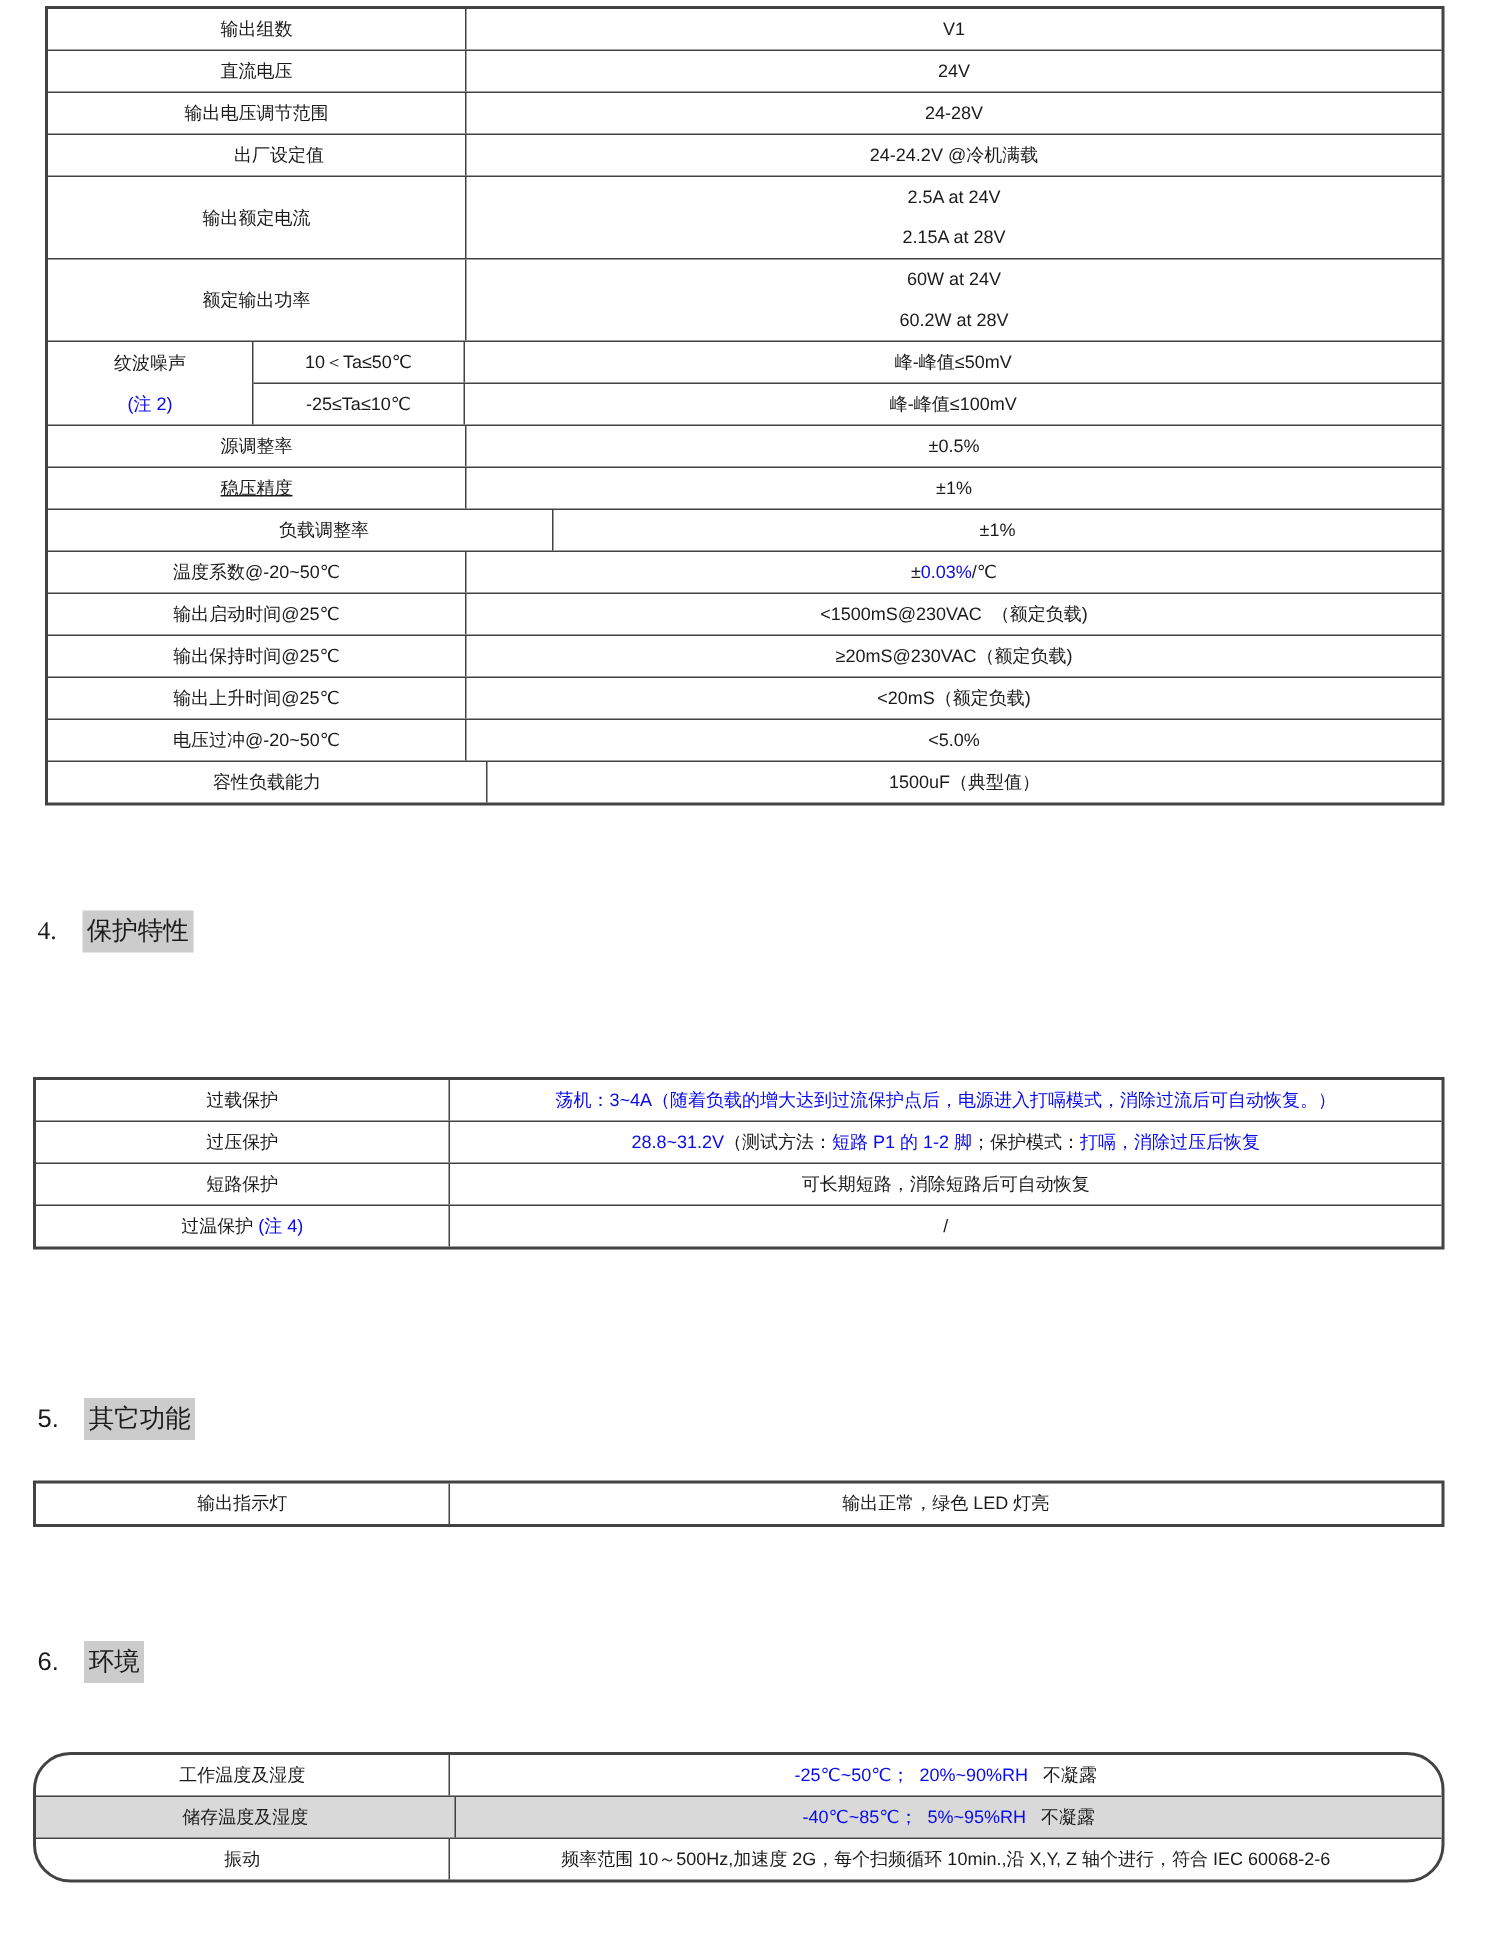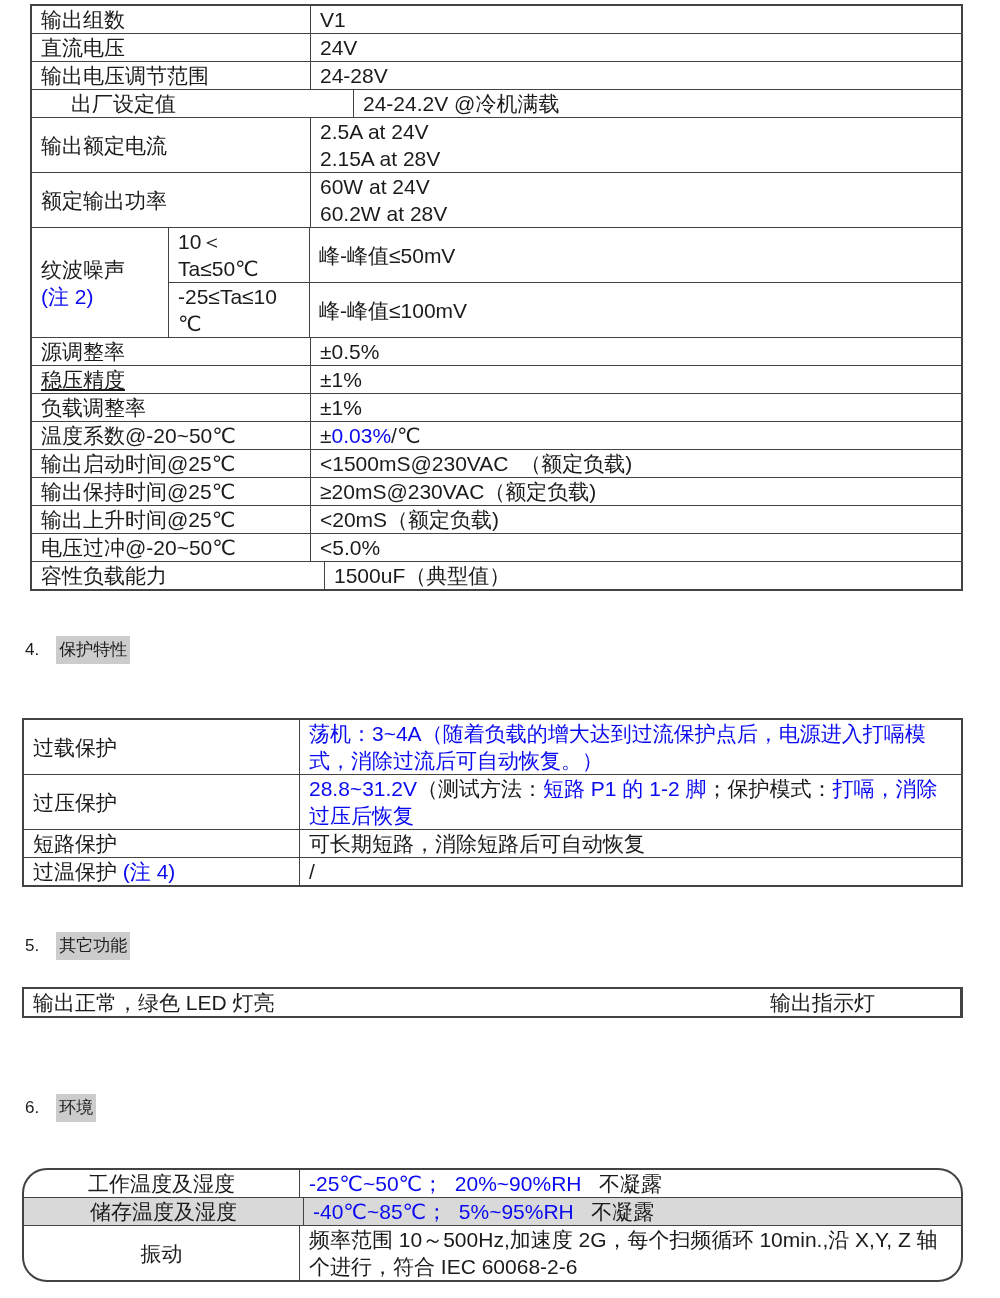--- a/index.html
+++ b/index.html
@@ -19,21 +19,21 @@
   .tbl .row{display:flex;min-height:27px;align-items:stretch;}
   .tbl .row + .row{border-top:1px solid var(--border);}
   .cell{box-sizing:border-box;padding:0 9px;display:flex;flex-direction:column;justify-content:center;}
   .label-cell{border-right:1px solid var(--border);flex:0 0 auto;}
   .sublabel-cell{border-right:1px solid var(--border);flex:0 0 auto;}
   .subcol{flex:1 1 auto;display:flex;flex-direction:column;}
   .subrow{display:flex;flex:1 1 auto;min-height:27px;}
   .subrow + .subrow{border-top:1px solid var(--border);}
   .value-cell{flex:1 1 auto;}
   .center{align-items:center;text-align:center;}
-  .line{font-size:21px;line-height:27px;white-space:pre-wrap;word-break:break-word;}
+  .line{font-size:12px;line-height:27px;white-space:pre-wrap;word-break:break-word;text-align:center;}
   .blue{color:var(--blue);}
   .hl-row{background:var(--rowgray);}
   .heading{position:absolute;left:25px;font-size:17px;line-height:26px;white-space:nowrap;}
   .h-num{display:inline-block;margin-right:17px;}
   .h-title{display:inline-block;background:var(--headgray);padding:1px 3px;}
 </style>
 </head>
 <body>
 
 <div class="page">
@@ -57,21 +57,21 @@
       </div>
       <div class="row">
         <div class="cell label-cell" style="width: 279px;">
           <div class="line"><span>输出电压调节范围</span></div>
         </div>
         <div class="cell value-cell">
           <div class="line"><span>24-28V</span></div>
         </div>
       </div>
       <div class="row">
-        <div class="cell label-cell" style="width: 322px; padding-left: 39px;">
+        <div class="cell label-cell" style="width: 279px; padding-left: 39px;">
           <div class="line"><span>出厂设定值</span></div>
         </div>
         <div class="cell value-cell">
           <div class="line"><span>24-24.2V @冷机满载</span></div>
         </div>
       </div>
       <div class="row">
         <div class="cell label-cell" style="width: 279px;">
           <div class="line"><span>输出额定电流</span></div>
         </div>
@@ -123,21 +123,21 @@
       </div>
       <div class="row">
         <div class="cell label-cell" style="width: 279px; text-decoration: underline;">
           <div class="line"><span>稳压精度</span></div>
         </div>
         <div class="cell value-cell">
           <div class="line"><span>±1%</span></div>
         </div>
       </div>
       <div class="row">
-        <div class="cell label-cell" style="width: 279px;">
+        <div class="cell label-cell" style="width: 305px; margin-left: 32px;">
           <div class="line"><span>负载调整率</span></div>
         </div>
         <div class="cell value-cell">
           <div class="line"><span>±1%</span></div>
         </div>
       </div>
       <div class="row">
         <div class="cell label-cell" style="width: 279px;">
           <div class="line"><span>温度系数@-20~50℃</span></div>
         </div>
@@ -180,21 +180,21 @@
       <div class="row">
         <div class="cell label-cell" style="width: 293px;">
           <div class="line"><span>容性负载能力</span></div>
         </div>
         <div class="cell value-cell">
           <div class="line"><span>1500uF（典型值）</span></div>
         </div>
       </div>
     </div>
 
-  <div class="heading" style="top:636px;">
+  <div class="heading" style="top:607px;font-family:Liberation Serif, serif;">
     <span class="h-num">4.</span><span class="h-title">保护特性</span>
   </div>
 
   <div class="tbl" id="protection-table" style="top:718px;left:22px;width:941px;">
       <div class="row">
         <div class="cell label-cell" style="width: 276px;">
           <div class="line"><span>过载保护</span></div>
         </div>
         <div class="cell value-cell">
           <div class="line"><span class="blue">荡机：3~4A（随着负载的增大达到过流保护点后，电源进入打嗝模式，消除过流后可自动恢复。）</span></div>
@@ -225,25 +225,25 @@
         </div>
       </div>
     </div>
 
   <div class="heading" style="top:932px;">
     <span class="h-num">5.</span><span class="h-title">其它功能</span>
   </div>
 
   <div class="tbl" id="other-table" style="top:987px;left:22px;width:941px;">
       <div class="row">
-        <div class="cell value-cell">
-          <div class="line"><span>输出正常，绿色 LED 灯亮</span></div>
-        </div>
         <div class="cell label-cell center" style="width: 276px;">
           <div class="line"><span>输出指示灯</span></div>
+        </div>
+        <div class="cell value-cell">
+          <div class="line"><span>输出正常，绿色 LED 灯亮</span></div>
         </div>
       </div>
     </div>
 
   <div class="heading" style="top:1094px;">
     <span class="h-num">6.</span><span class="h-title">环境</span>
   </div>
 
   <div class="tbl" id="environment-table" style="top:1168px;left:22px;width:941px;border-radius:25px;">
       <div class="row">

